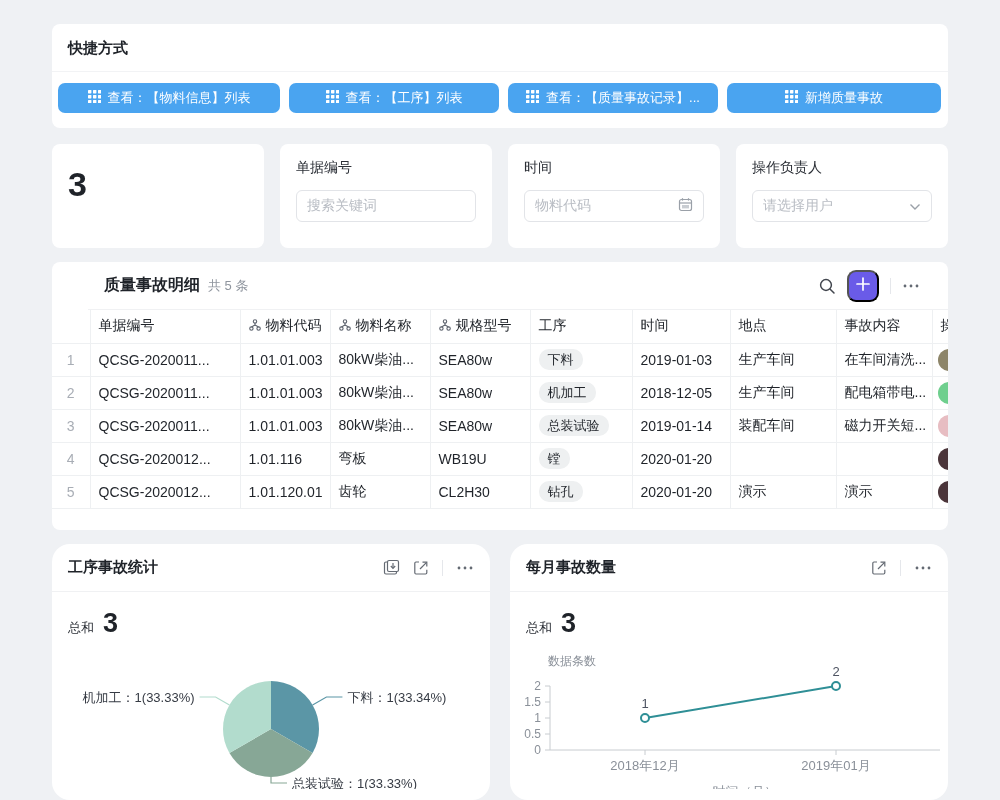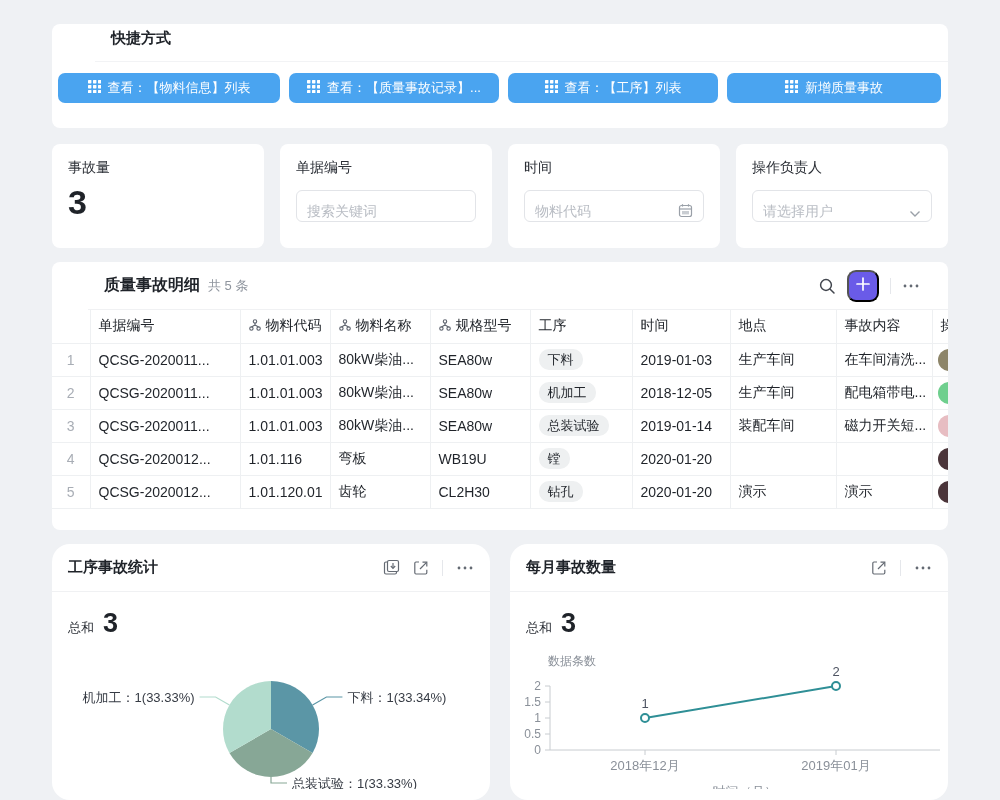--- a/index.html
+++ b/index.html
@@ -7,35 +7,35 @@
   body {
     width:1000px; height:800px; overflow:hidden;
     background:#eff1f4; color:#1f2329;
     font-family:"Liberation Sans","DejaVu Sans",sans-serif;
   }
   .wrap { width:896px; margin-left:52px; }
   .card { background:#fff; border-radius:8px; }
 
   
   .shortcuts { margin-top:24px; height:104px; overflow:hidden; }
-  .sc-title { padding:5px 16px 13px; font-size:15px; font-weight:700; border-bottom:1px solid #f2f3f5;margin-left:43px; }
+  .sc-title { padding:15px 16px 13px; font-size:15px; font-weight:700; border-bottom:1px solid #f2f3f5; }
   .sc-row { display:flex; gap:9px; padding:11px 8px 0 6px; }
   .sc-btn { height:30px; border-radius:7px; background:#4aa4f0; color:#fff;
     display:flex; align-items:center; justify-content:center; gap:7px;
     font-size:13px; font-weight:500; cursor:pointer; flex:0 0 auto; }
   .sc-btn:nth-child(1){ width:222px; } .sc-btn:nth-child(2){ width:210px; }
   .sc-btn:nth-child(3){ width:210px; } .sc-btn:nth-child(4){ width:214px; }
 
   
   .filters { margin-top:16px; display:grid; grid-template-columns:repeat(4,1fr); gap:16px; height:104px; }
   .fcard { background:#fff; border-radius:8px; padding:15px 16px; }
   .flabel { font-size:14px; color:#2b2f36; }
   .fvalue { font-size:34px; font-weight:700; margin-top:8px; line-height:1; }
   .finput { margin-top:13px; height:32px; border:1px solid #e2e4e8; border-radius:6px;
-    display:flex; align-items:flex-end; justify-content:space-between; padding:0 10px;
+    display:flex; align-items:center; justify-content:space-between; padding:0 10px;
     color:#b9bdc4; font-size:14px; cursor:pointer; background:#fff; }
 
   
   .table-card { margin-top:14px; height:268px; overflow:hidden; }
   .tc-head { height:48px; display:flex; align-items:center; padding:0 28px 0 16px; border-bottom:1px solid #f0f1f3;margin-left:36px; }
   .tc-title { font-size:16px; font-weight:700; }
   .tc-count { font-size:13px; color:#8f959e; margin-left:8px; }
   .tc-actions { margin-left:auto; display:flex; align-items:center; gap:11px; }
   .icon-btn { display:flex; align-items:center; justify-content:center; cursor:pointer; background:none; border:none; padding:0; }
   .add-btn { width:32px; height:32px; border-radius:9px; background:#6a5be8; display:flex; align-items:center; justify-content:center; cursor:pointer; }
@@ -88,56 +88,55 @@
               <rect x="0" y="0" width="3.4" height="3.4" rx="0.6" fill="#fff"></rect>
               <rect x="5" y="0" width="3.4" height="3.4" rx="0.6" fill="#fff"></rect>
               <rect x="10" y="0" width="3.4" height="3.4" rx="0.6" fill="#fff"></rect>
               <rect x="0" y="5" width="3.4" height="3.4" rx="0.6" fill="#fff"></rect>
               <rect x="5" y="5" width="3.4" height="3.4" rx="0.6" fill="#fff"></rect>
               <rect x="10" y="5" width="3.4" height="3.4" rx="0.6" fill="#fff"></rect>
               <rect x="0" y="10" width="3.4" height="3.4" rx="0.6" fill="#fff"></rect>
               <rect x="5" y="10" width="3.4" height="3.4" rx="0.6" fill="#fff"></rect>
               <rect x="10" y="10" width="3.4" height="3.4" rx="0.6" fill="#fff"></rect>
             </svg></span>
-          <span>查看：【质量事故记录】...</span>
+          <span>查看：【工序】列表</span>
         </div>
         <div class="sc-btn">
           <span><svg width="13" height="13" viewBox="0 0 13 13">
               <rect x="0" y="0" width="3.4" height="3.4" rx="0.6" fill="#fff"></rect>
               <rect x="5" y="0" width="3.4" height="3.4" rx="0.6" fill="#fff"></rect>
               <rect x="10" y="0" width="3.4" height="3.4" rx="0.6" fill="#fff"></rect>
               <rect x="0" y="5" width="3.4" height="3.4" rx="0.6" fill="#fff"></rect>
               <rect x="5" y="5" width="3.4" height="3.4" rx="0.6" fill="#fff"></rect>
               <rect x="10" y="5" width="3.4" height="3.4" rx="0.6" fill="#fff"></rect>
               <rect x="0" y="10" width="3.4" height="3.4" rx="0.6" fill="#fff"></rect>
               <rect x="5" y="10" width="3.4" height="3.4" rx="0.6" fill="#fff"></rect>
               <rect x="10" y="10" width="3.4" height="3.4" rx="0.6" fill="#fff"></rect>
             </svg></span>
-          <span>查看：【工序】列表</span>
+          <span>查看：【质量事故记录】...</span>
         </div>
         <div class="sc-btn">
           <span><svg width="13" height="13" viewBox="0 0 13 13">
               <rect x="0" y="0" width="3.4" height="3.4" rx="0.6" fill="#fff"></rect>
               <rect x="5" y="0" width="3.4" height="3.4" rx="0.6" fill="#fff"></rect>
               <rect x="10" y="0" width="3.4" height="3.4" rx="0.6" fill="#fff"></rect>
               <rect x="0" y="5" width="3.4" height="3.4" rx="0.6" fill="#fff"></rect>
               <rect x="5" y="5" width="3.4" height="3.4" rx="0.6" fill="#fff"></rect>
               <rect x="10" y="5" width="3.4" height="3.4" rx="0.6" fill="#fff"></rect>
               <rect x="0" y="10" width="3.4" height="3.4" rx="0.6" fill="#fff"></rect>
               <rect x="5" y="10" width="3.4" height="3.4" rx="0.6" fill="#fff"></rect>
               <rect x="10" y="10" width="3.4" height="3.4" rx="0.6" fill="#fff"></rect>
             </svg></span>
           <span>新增质量事故</span>
         </div>
       </div>
   </div>
 
   <div class="filters">
     <div class="fcard">
-      <div class="flabel">事故量</div>
       <div class="fvalue">3</div>
     </div>
     <div class="fcard">
       <div class="flabel">单据编号</div>
       <div class="finput">
         <span>搜索关键词</span>
       </div>
     </div>
     <div class="fcard">
       <div class="flabel">时间</div>

